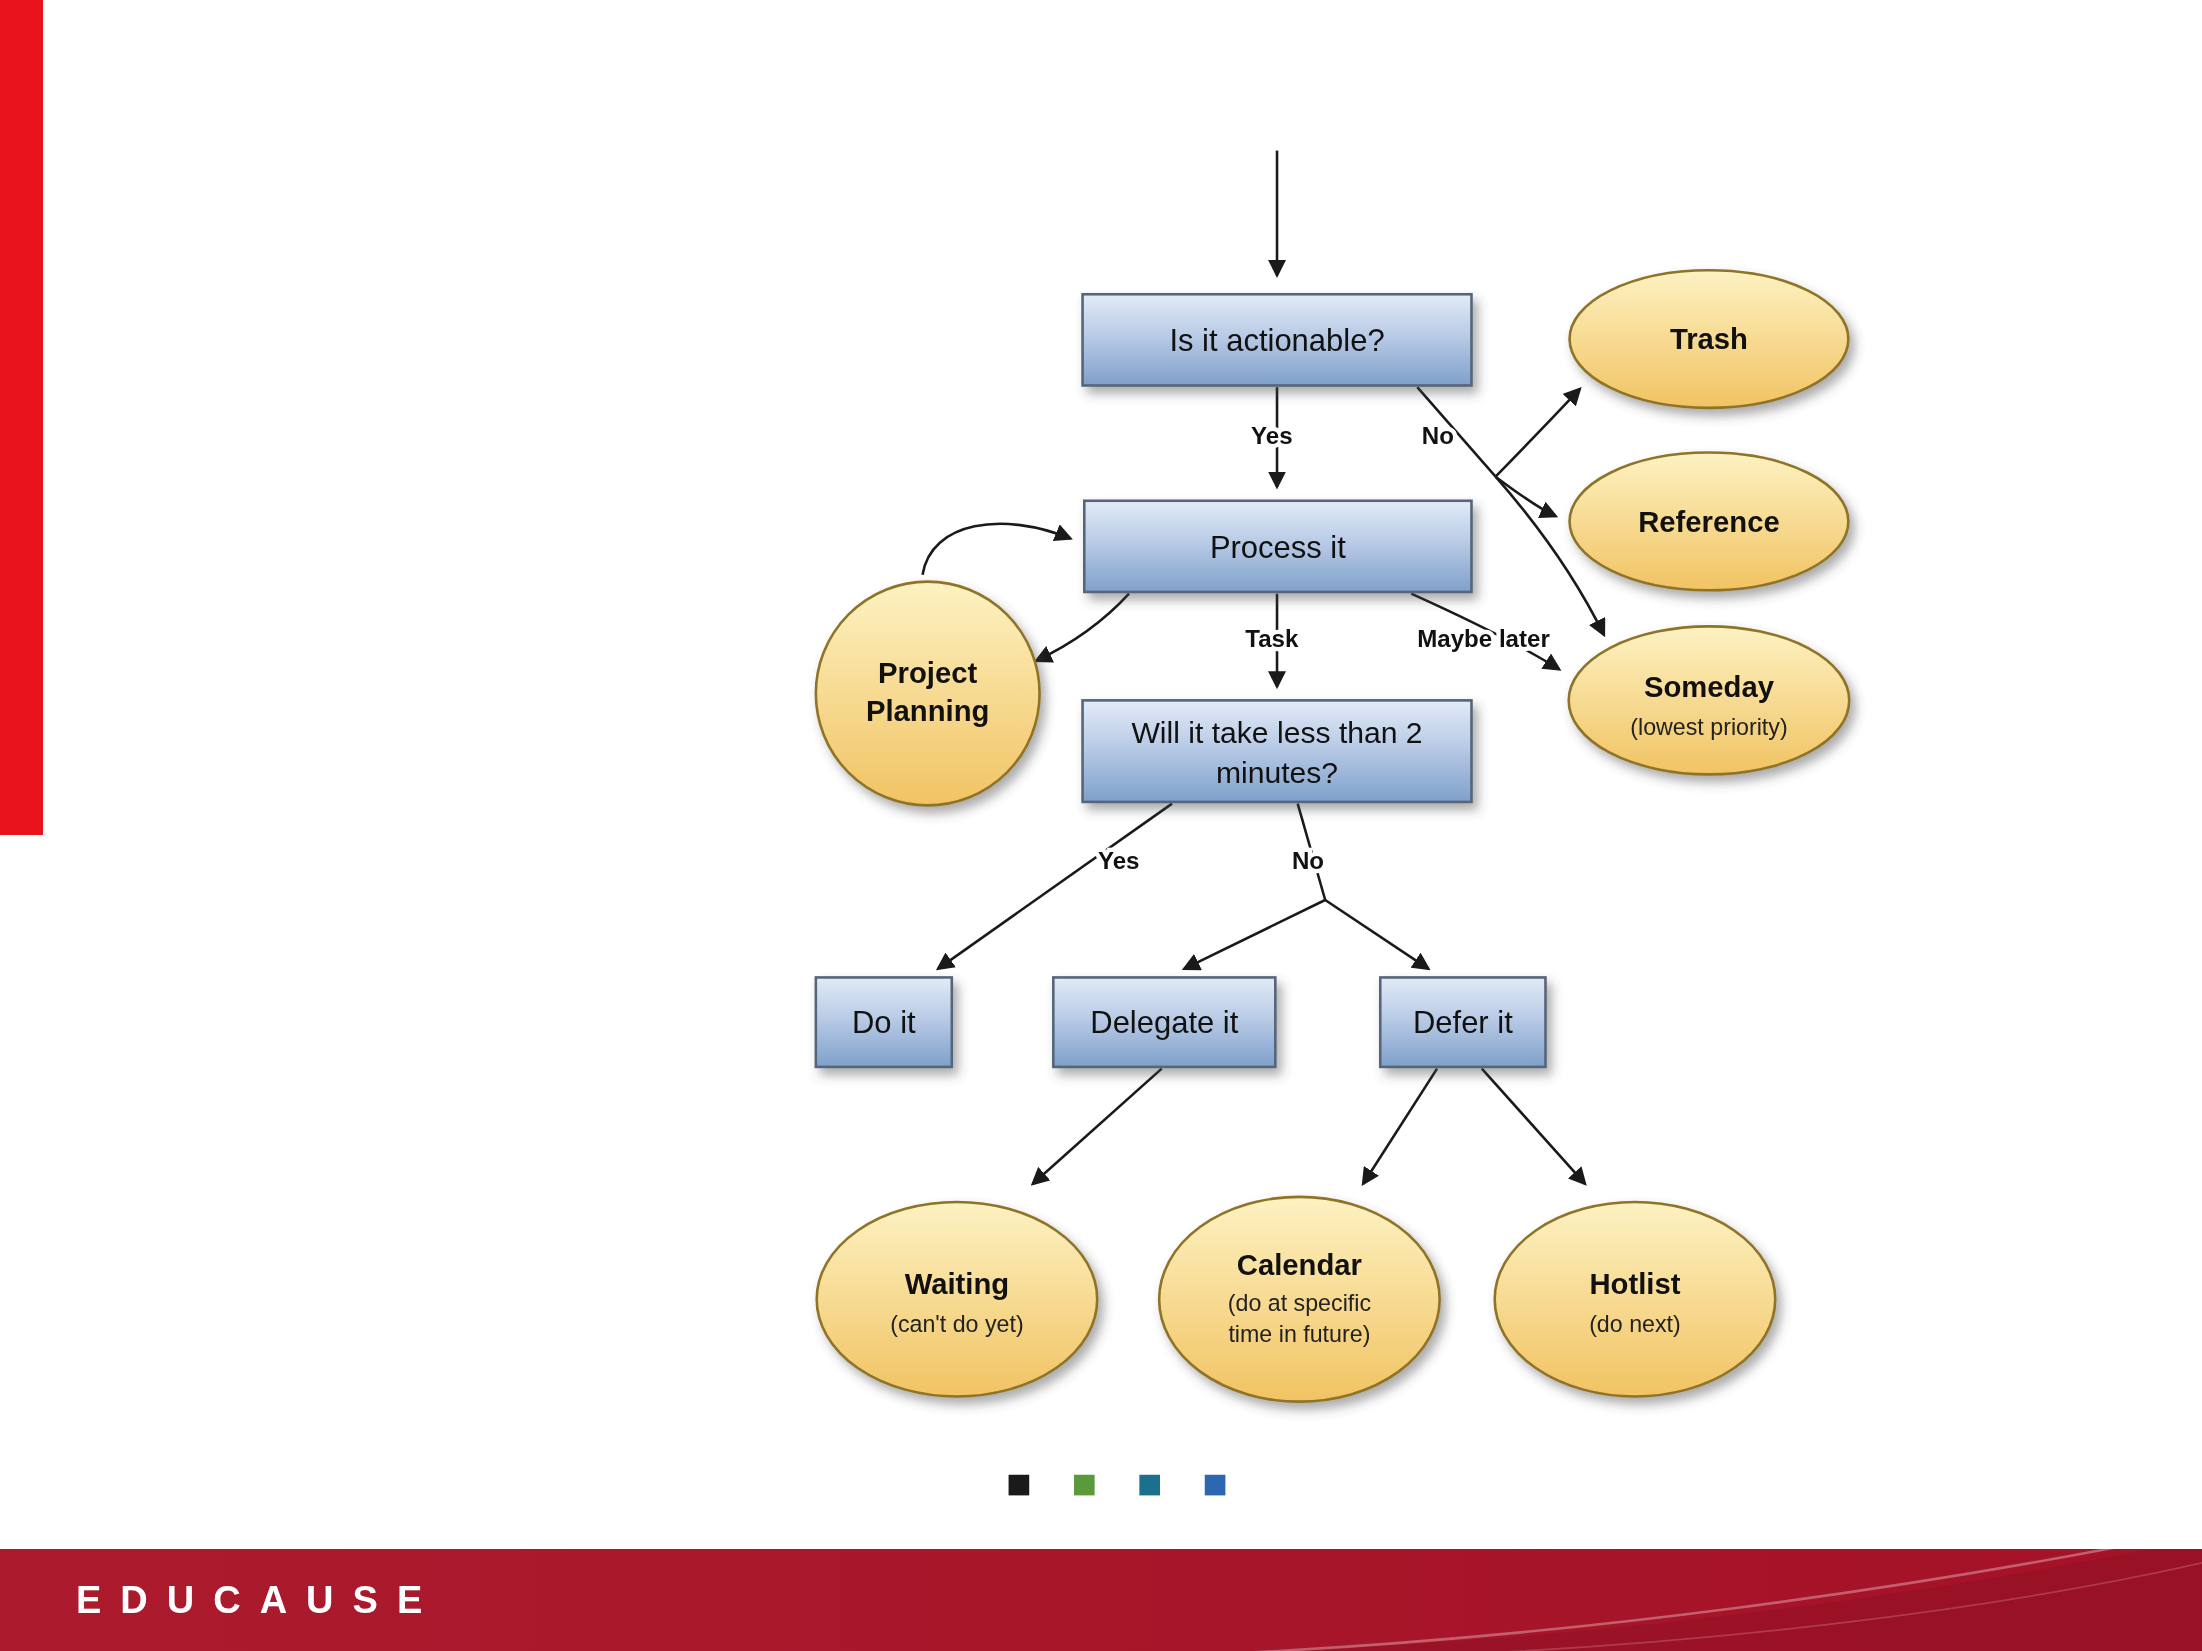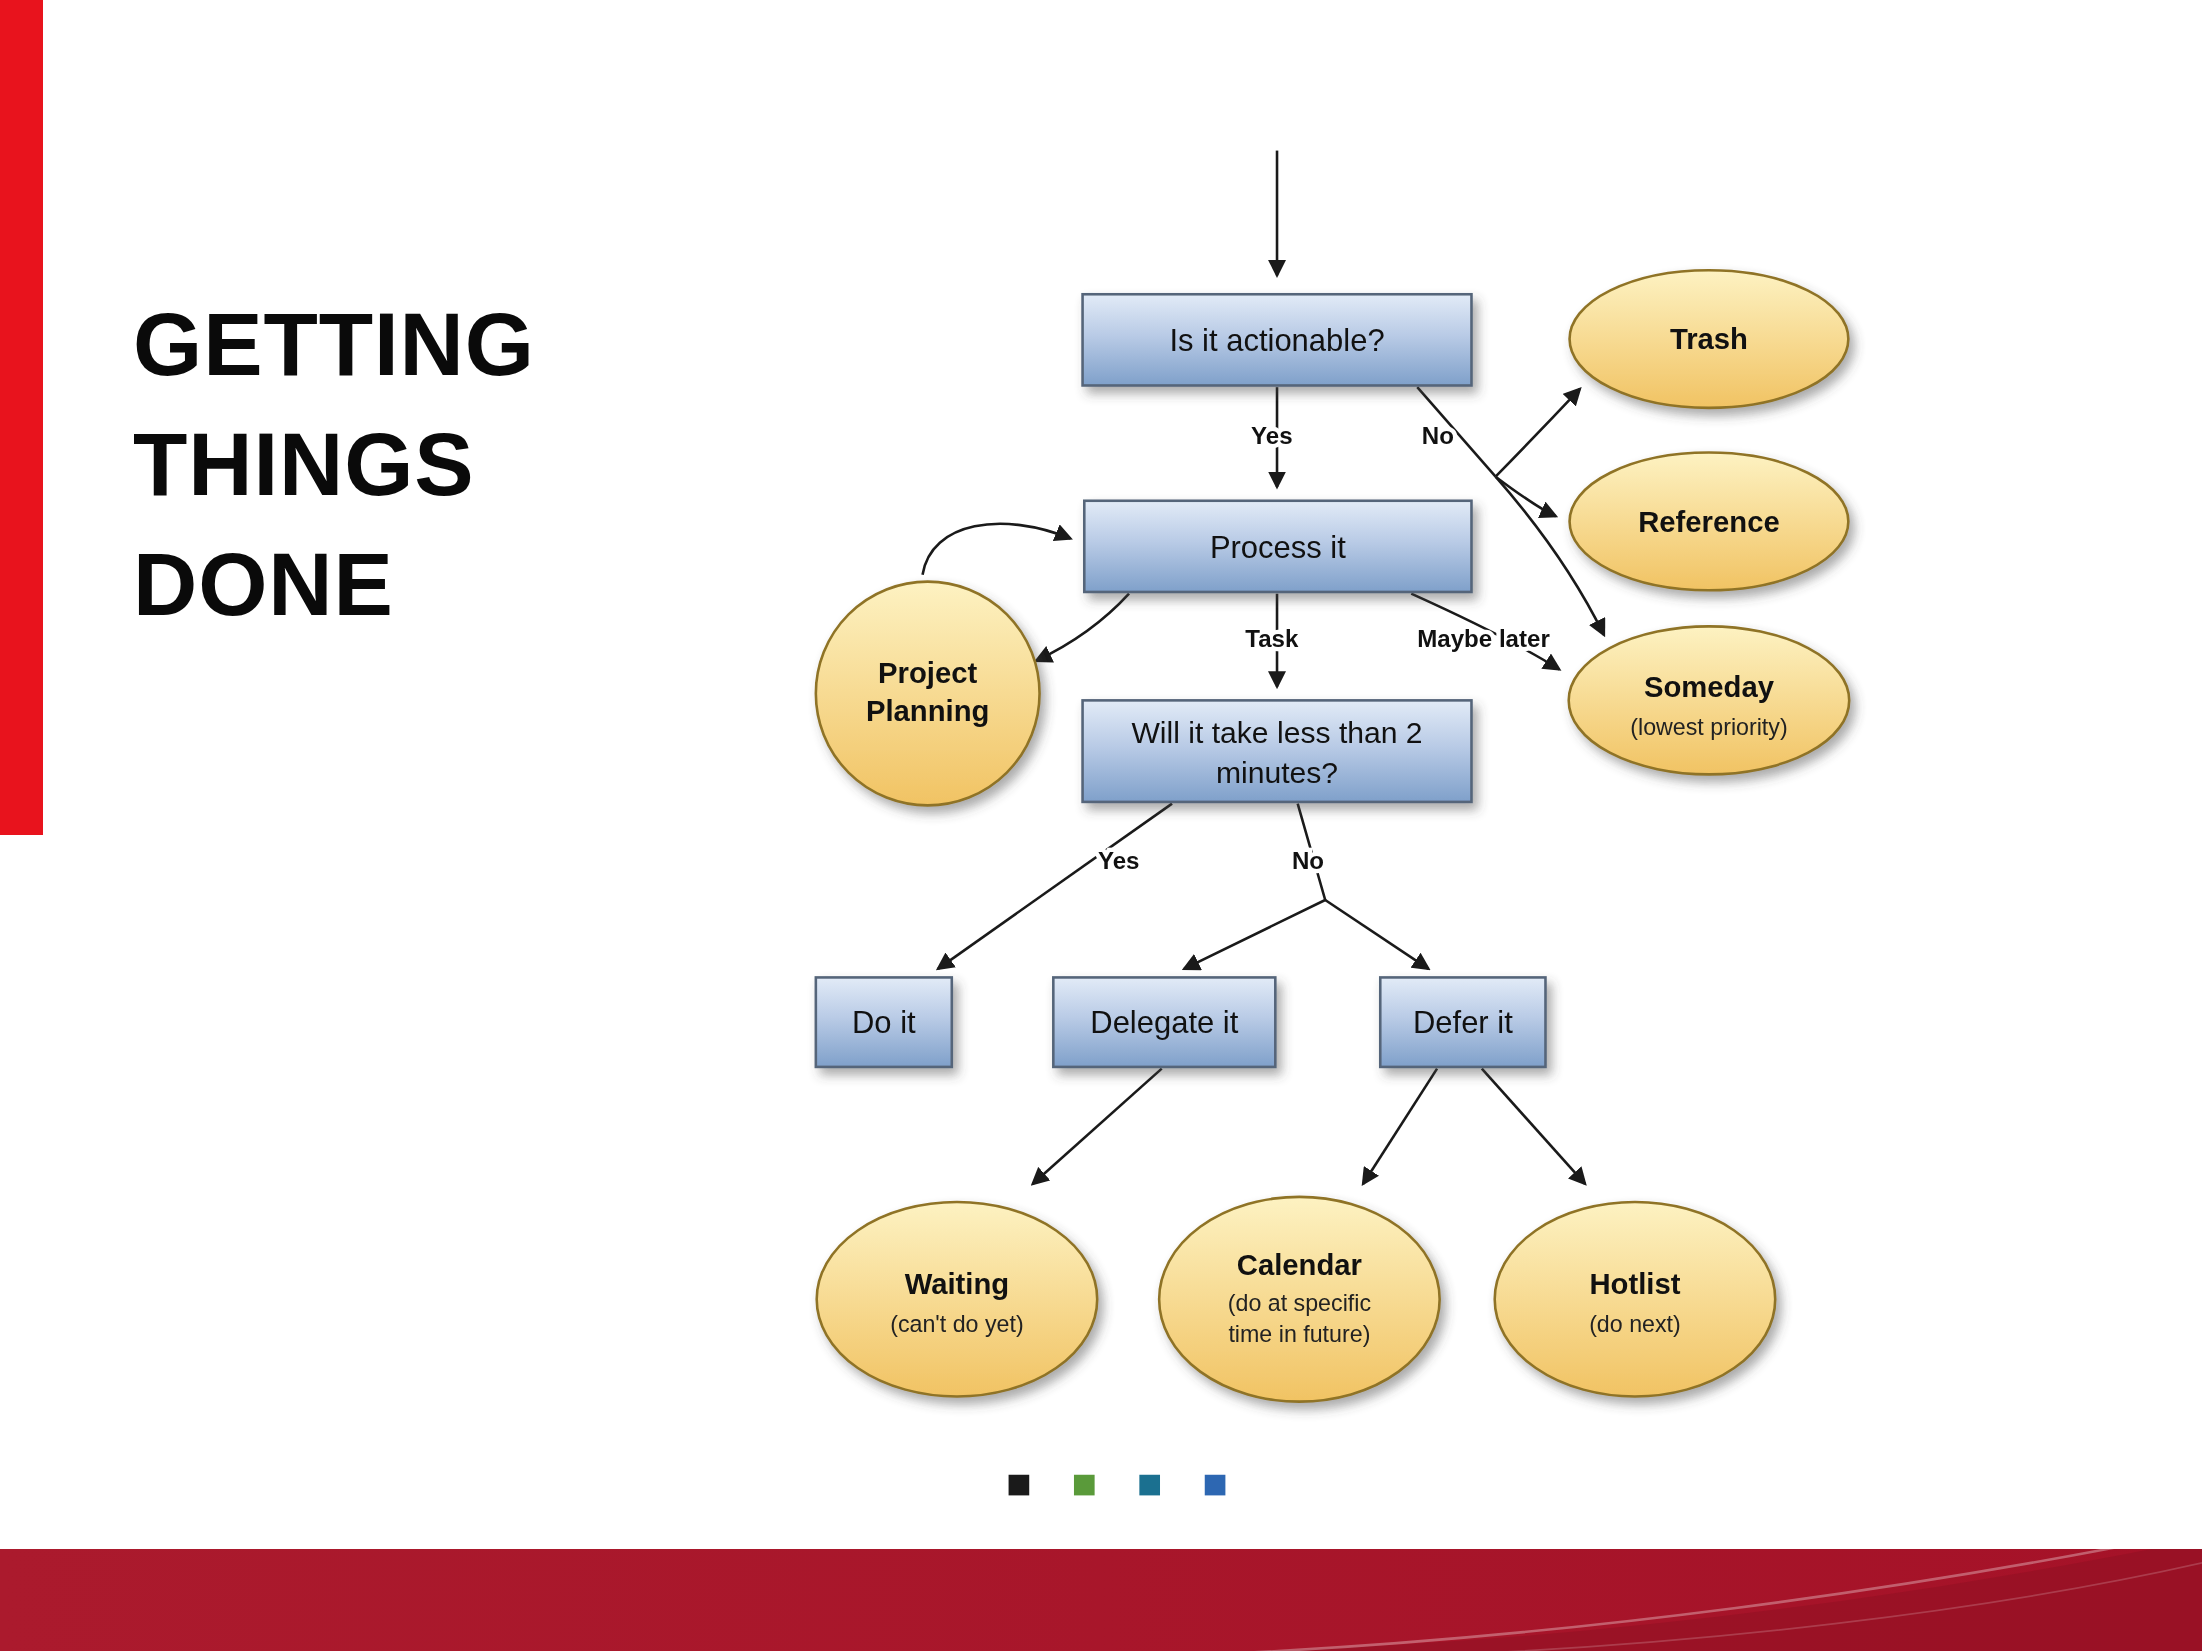--- a/index.html
+++ b/index.html
@@ -37,25 +37,20 @@
   }
   .footer-swoosh{position:absolute;right:0;top:0;width:1205px;height:103px;}
 </style>
 </head>
 <body>
 
 <div class="slide">
 
   <div class="accent-bar"></div>
 
-  <div class="title">
-    <div>GETTING</div>
-    <div>THINGS</div>
-    <div>DONE</div>
-  </div>
 
   <svg class="flow-svg" viewBox="0 0 2560 1920">
     <defs>
       <linearGradient id="boxGrad" x1="0" y1="0" x2="0" y2="1">
         <stop offset="0" stop-color="#e2ebf7"></stop>
         <stop offset="0.45" stop-color="#b9cbe6"></stop>
         <stop offset="1" stop-color="#7fa0ca"></stop>
       </linearGradient>
       <linearGradient id="ellGrad" x1="0" y1="0" x2="0" y2="1">
         <stop offset="0" stop-color="#fdf2c2"></stop>
@@ -172,16 +167,17 @@
       <rect x="1400" y="1714" width="24" height="24" fill="#2d67b2"></rect>
     </g>
   </svg>
 
   <div class="footer">
     <svg class="footer-swoosh" viewBox="0 0 1400 120" preserveAspectRatio="none">
       <path d="M 250 120 C 650 112 1050 60 1400 -12 L 1400 120 Z" fill="#8f1023" opacity="0.55"></path>
       <path d="M 220 124 C 660 106 1080 44 1400 -22" fill="none" stroke="rgba(255,255,255,0.32)" stroke-width="3"></path>
       <path d="M 380 128 C 820 118 1180 66 1400 16" fill="none" stroke="rgba(255,255,255,0.18)" stroke-width="2"></path>
     </svg>
+    <div class="footer-brand">EDUCAUSE</div>
   </div>
 
 </div>
 
 
 </body></html>

